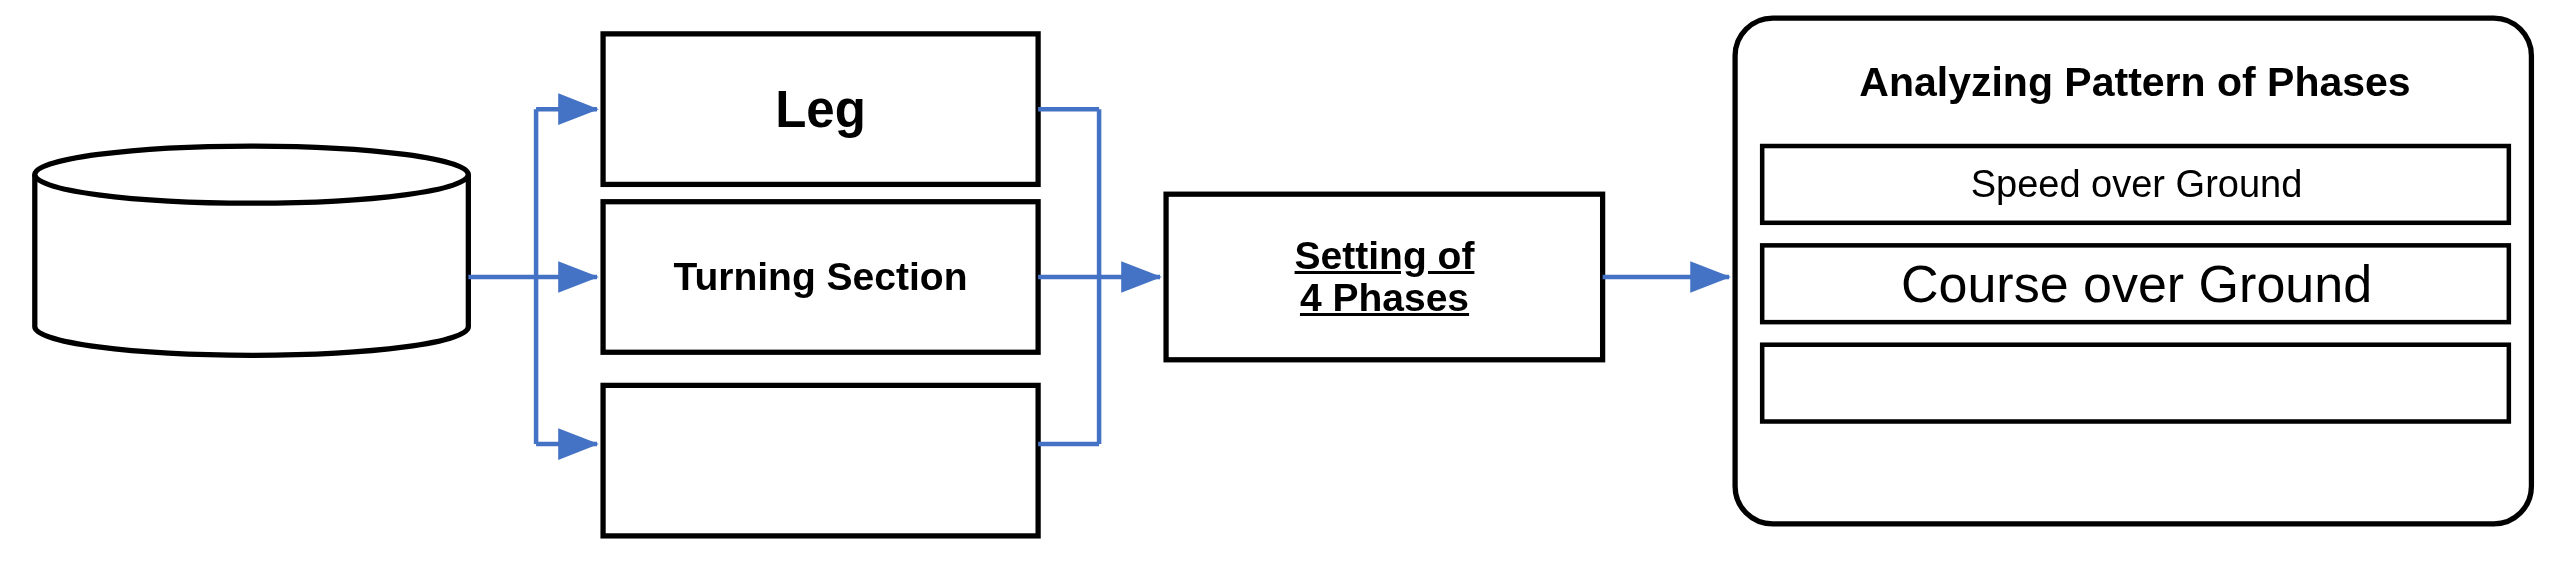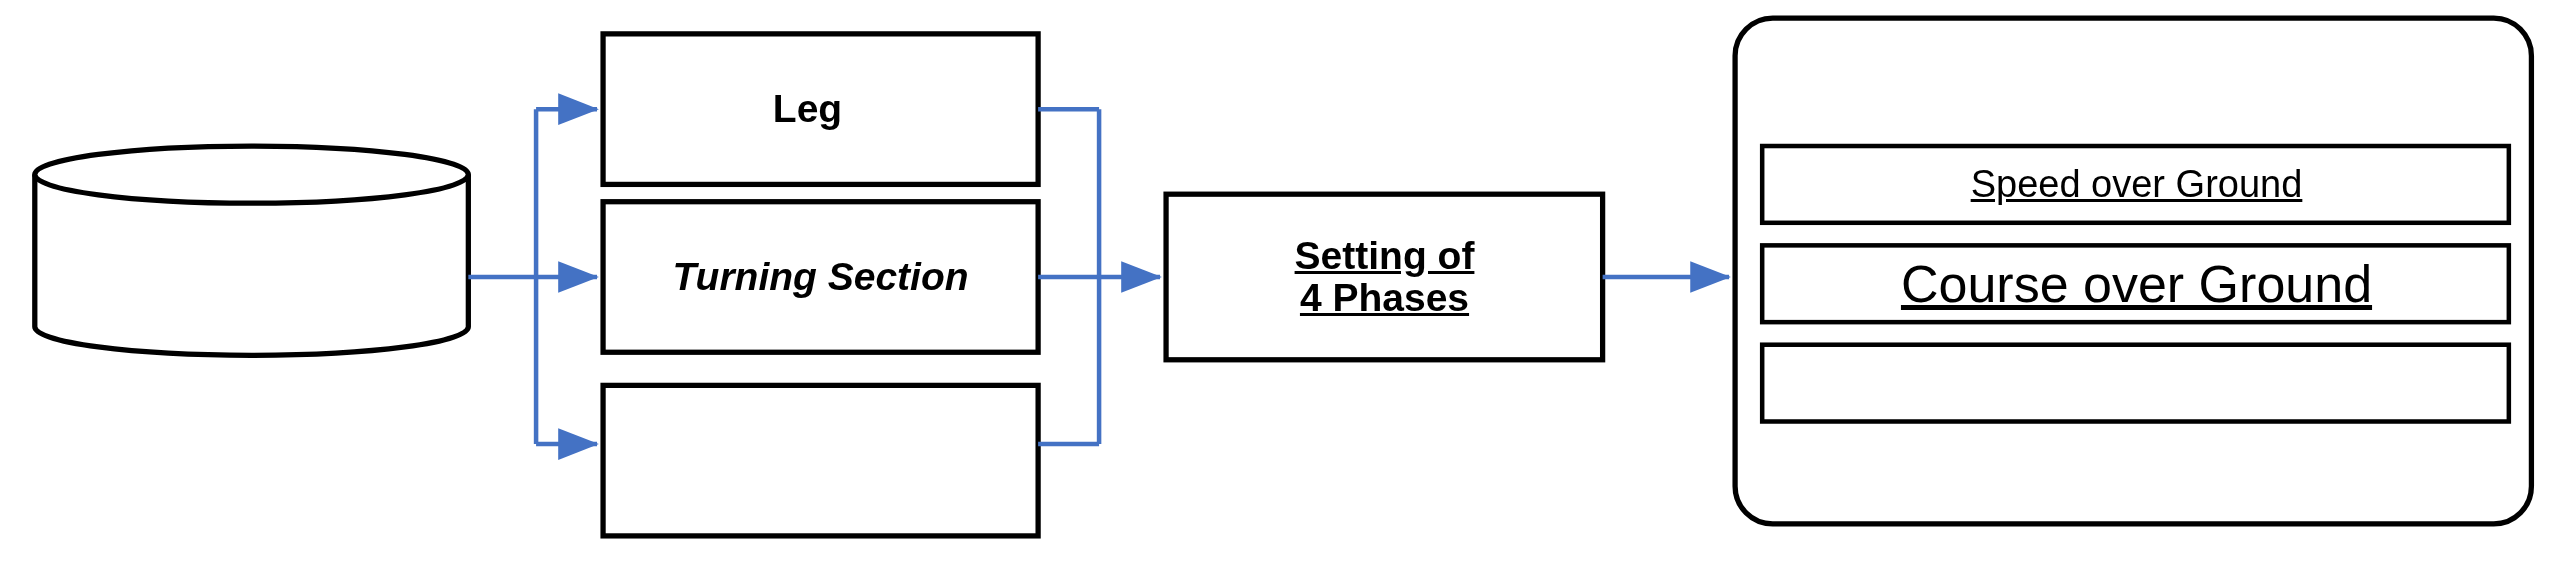--- a/index.html
+++ b/index.html
@@ -29,36 +29,35 @@
     align-items: center;
     justify-content: center;
     text-align: center;
     color: #000000;
     line-height: 1.08;
     white-space: pre-line;
     font-family: "Liberation Sans", sans-serif;
     pointer-events: none;
   }
   .bold { font-weight: 700; }
-  .regular { font-weight: 400; text-decoration: underline; }
+  .regular { font-weight: 400; }
 
   
   #label-ship-trajectory {
     left: 34px;  top: 192px;  width: 435px;  height: 121px;
     font-size: 39px;
   }
   
   #label-leg {
-    left: 590px; top: 34px; width: 435px; height: 151px;
-    font-size: 39px;
+    left: 603px; top: 34px; width: 435px; height: 151px;
+    font-size: 51px;
   }
   #label-turning-section {
     left: 603px; top: 202px; width: 435px; height: 151px;
     font-size: 39px;
-    font-style: italic;
   }
   #label-berthing {
     left: 603px; top: 386px; width: 435px; height: 151px;
     font-size: 39px;
   }
   
   #label-setting {
     left: 1166px; top: 194px; width: 437px; height: 166px;
     font-size: 39px;
     text-decoration: underline;
@@ -151,20 +150,21 @@
 
 
   <div class="node-label bold" id="label-leg">Leg</div>
 
   <div class="node-label bold" id="label-turning-section">Turning Section</div>
 
 
   <div class="node-label bold" id="label-setting">Setting of
 4 Phases</div>
 
+  <div class="node-label bold" id="label-panel-title">Analyzing Pattern of Phases</div>
 
   <div class="node-label regular" id="label-item-0">Speed over Ground</div>
 
   <div class="node-label regular" id="label-item-1">Course over Ground</div>
 
 
 </div>
 
 
 </body></html>

